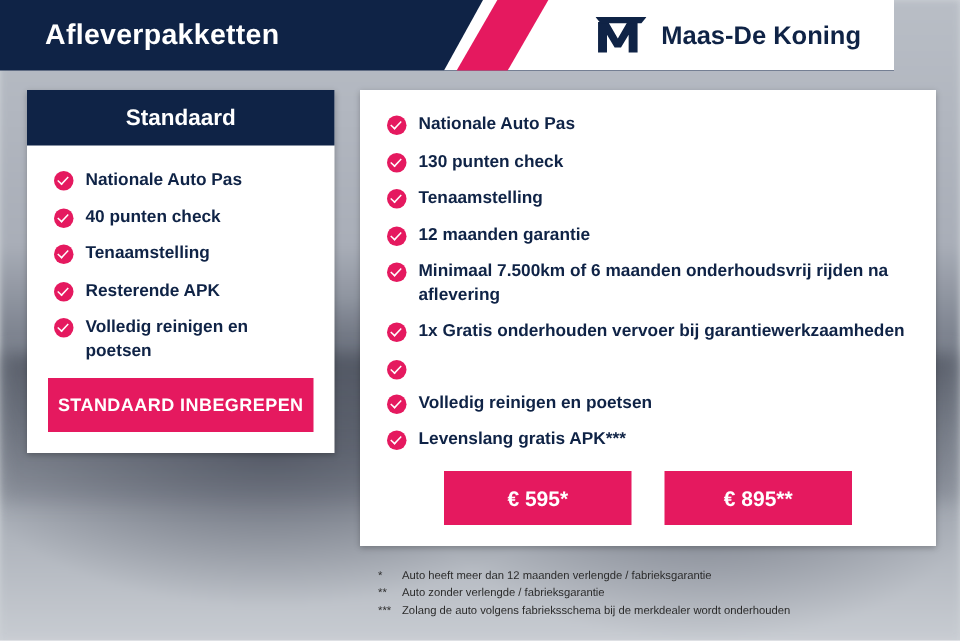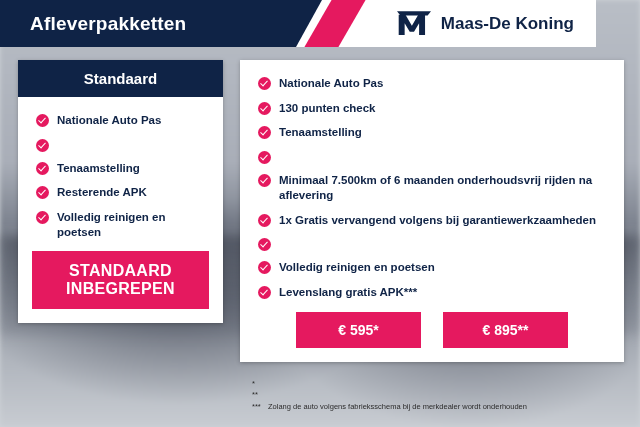--- a/index.html
+++ b/index.html
@@ -153,21 +153,21 @@
     border-width: 0 1.6px 1.6px 0;
     transform: rotate(43deg);
   }
   .feat-text { display: block; }
 
   .std-button {
     margin-top: 10px;
     background: #e5195f;
     color: #ffffff;
     text-align: center;
-    font-size: 16px;
+    font-size: 12px;
     font-weight: bold;
     padding: 11px 4px;
     letter-spacing: 0.3px;
     cursor: pointer;
   }
 
   .price-row {
     display: flex;
     justify-content: center;
     gap: 22px;
@@ -226,20 +226,21 @@
   <div class="card card-std">
     <div class="card-head">Standaard</div>
     <div class="card-body">
       <ul class="feature-list">
         <li>
           <span class="check"></span>
           <span class="feat-text">Nationale Auto Pas</span>
         </li>
         <li>
           <span class="check"></span>
+          <span class="feat-text">40 punten check</span>
         </li>
         <li>
           <span class="check"></span>
           <span class="feat-text">Tenaamstelling</span>
         </li>
         <li>
           <span class="check"></span>
           <span class="feat-text">Resterende APK</span>
         </li>
         <li>
@@ -261,28 +262,29 @@
         <li>
           <span class="check"></span>
           <span class="feat-text">130 punten check</span>
         </li>
         <li>
           <span class="check"></span>
           <span class="feat-text">Tenaamstelling</span>
         </li>
         <li>
           <span class="check"></span>
+          <span class="feat-text">12 maanden garantie</span>
         </li>
         <li>
           <span class="check"></span>
           <span class="feat-text">Minimaal 7.500km of 6 maanden onderhoudsvrij rijden na aflevering</span>
         </li>
         <li>
           <span class="check"></span>
-          <span class="feat-text">1x Gratis vervangend volgens bij garantiewerkzaamheden</span>
+          <span class="feat-text">1x Gratis onderhouden vervoer bij garantiewerkzaamheden</span>
         </li>
         <li>
           <span class="check"></span>
         </li>
         <li>
           <span class="check"></span>
           <span class="feat-text">Volledig reinigen en poetsen</span>
         </li>
         <li>
           <span class="check"></span>
@@ -292,23 +294,25 @@
       <div class="price-row">
         <div class="price-btn">€ 595*</div>
         <div class="price-btn">€ 895**</div>
       </div>
     </div>
   </div>
 
   <div class="footnotes">
     <div class="footnote">
       <span class="fn-mark">*</span>
+      <span>Auto heeft meer dan 12 maanden verlengde / fabrieksgarantie</span>
     </div>
     <div class="footnote">
       <span class="fn-mark">**</span>
+      <span>Auto zonder verlengde / fabrieksgarantie</span>
     </div>
     <div class="footnote">
       <span class="fn-mark">***</span>
       <span>Zolang de auto volgens fabrieksschema bij de merkdealer wordt onderhouden</span>
     </div>
   </div>
 
 </div>
 
 </body></html>

